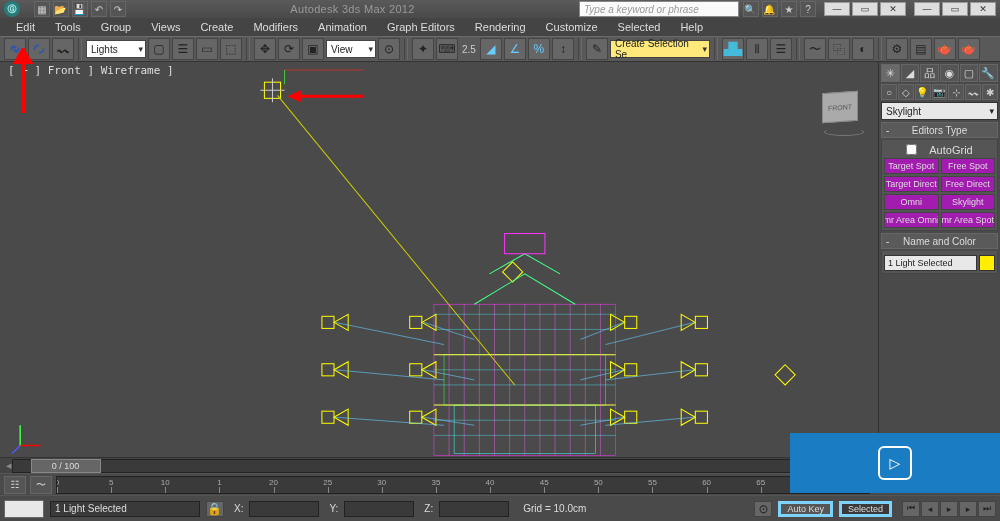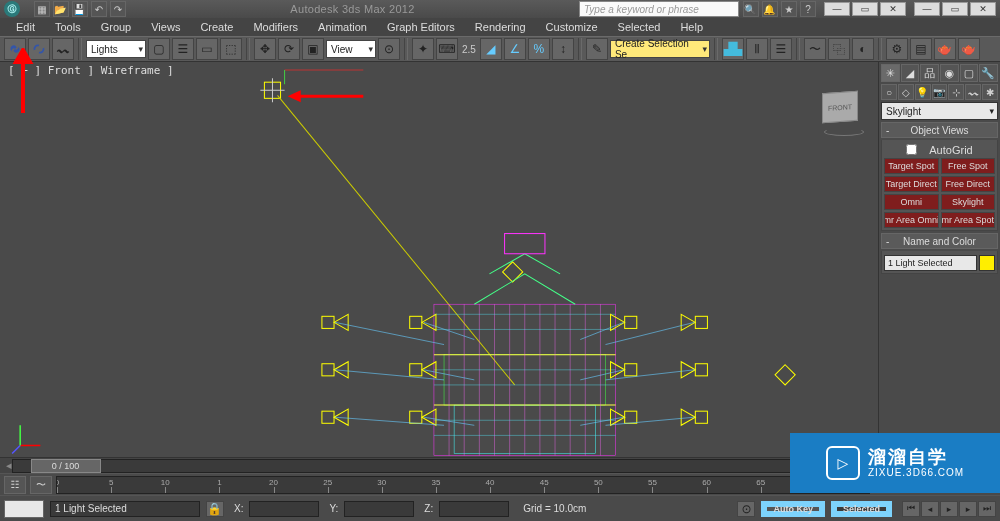--- a/index.html
+++ b/index.html
@@ -37,41 +37,41 @@
   .cmd-subtabs { display:flex; gap:1px; }
   .cmd-sub { flex:1; height:16px; background:#555; border:1px solid #666; display:flex;align-items:center;justify-content:center;font-size:10px;}
   .cmd-combo { height: 18px; background: #e8e8e8; border: 1px solid #333; font-size: 10px; color: #222; padding: 0 4px; display:flex;align-items:center; position:relative;}
   .cmd-combo::after { content:"▾"; position:absolute; right:3px; font-size:9px;}
   .rollout-hdr { height: 16px; background: #5a5a5a; border: 1px solid #666; text-align: center; font-size: 10px; color: #ddd; display:flex;align-items:center;justify-content:center; position:relative;}
   .rollout-hdr::before { content:"-"; position:absolute; left:4px;}
   .rollout-body { background: #555; border: 1px solid #444; border-top:none; padding: 2px; }
   .checkbox-row { display:flex; align-items:flex-start; justify-content:center; gap:12px; font-size:10px; color:#ddd; padding:2px 0;}
   .checkbox-row input { width:11px; height:11px;}
   .btn-grid { display: grid; grid-template-columns: 1fr 1fr; gap: 2px; }
-  .panel-btn { height: 16px; background: #7f1d1d; border: 1px solid #444; font-size: 9px; color: #ddd; display:flex;align-items:center;justify-content:center; cursor:pointer; white-space:nowrap; overflow:hidden;}
+  .panel-btn { height: 16px; background: #a21caf; border: 1px solid #444; font-size: 9px; color: #ddd; display:flex;align-items:center;justify-content:center; cursor:pointer; white-space:nowrap; overflow:hidden;}
   .name-row { display:flex; gap:2px; margin-top:2px;}
   .name-input { flex:1; height:16px; background:#e8e8e8; border:1px solid #333; font-size:9px; color:#222; padding:0 3px; display:flex;align-items:center;}
   .color-swatch { width:16px; height:16px; background:#ffee00; border:1px solid #333;}
   
   .timeslider { height: 16px; background: #444; display:flex; align-items:center; border-top:1px solid #333;}
   .ts-scroll { flex:1; height:14px; background:#3a3a3a; border:1px solid #222; display:flex; align-items:center; position:relative;}
   .ts-thumb { position:absolute; left:18px; width:70px; height:14px; background:#666; border:1px solid #888; font-size:9px; color:#ddd; display:flex;align-items:center;justify-content:center;}
   
   .timeline { height: 22px; background: #4a4a4a; display: flex; align-items: center; padding: 0 4px; gap:4px; border-top:1px solid #555;}
   .tl-btn { width:22px; height:18px; background:#555; border:1px solid #666; display:flex;align-items:center;justify-content:center; font-size:10px;}
   .tl-ruler { flex:1; height:18px; background:#3a3a3a; border:1px solid #222; position:relative; overflow:hidden;}
   .tl-tick { position:absolute; bottom:0; width:1px; height:6px; background:#888;}
   .tl-ticklbl { position:absolute; bottom:6px; font-size:8px; color:#aaa; transform:translateX(-50%);}
   
   .statusbar { height: 26px; background: #4a4a4a; display: flex; align-items: center; padding: 0 4px; gap: 6px; border-top:1px solid #555;}
   .status-text { flex:0 0 150px; height:16px; background:#3a3a3a; border:1px solid #222; font-size:10px; color:#ddd; padding:0 4px; display:flex;align-items:center;}
   .coord { width:70px; height:16px; background:#3a3a3a; border:1px solid #222; font-size:9px; color:#ddd; padding:0 3px; display:flex;align-items:center;}
   .coord-lbl { font-size:10px; color:#ddd; margin-left:4px;}
   .grid-text { font-size:10px; color:#ddd; margin-left:8px;}
-  .autokey { height:16px; background:#555; border:6px solid #7dd3fc; padding:0 6px; font-size:9px; color:#ddd; display:flex;align-items:center;font-weight:bold;}
+  .autokey { height:16px; background:#555; border:3px solid #7dd3fc; padding:0 6px; font-size:9px; color:#ddd; display:flex;align-items:center;}
   .play-btns { display:flex; gap:1px; margin-left:4px;}
   .play-btns .tool-btn { width:18px; height:16px; font-size:9px;}
   
   .watermark { position: absolute; right: 0; bottom: 28px; width: 210px; height: 60px; background: #1a7dc4; display: flex; align-items: center; justify-content: center; gap: 8px; color: #fff; z-index:5;}
   .watermark .wm-icon { width:34px; height:34px; border:2px solid #fff; border-radius:6px; display:flex; align-items:center; justify-content:center; font-size:14px;}
   .watermark .wm-text { display:flex; flex-direction:column; line-height:1.1;}
   .watermark .wm-cn { font-size:18px; font-weight:bold; letter-spacing:2px;}
   .watermark .wm-url { font-size:10px; letter-spacing:1px;}
   
   .viewcube { position:absolute; top:30px; right:14px; width:42px; height:42px; }
@@ -339,21 +339,21 @@
       <div class="cmd-sub">○</div>
       <div class="cmd-sub">◇</div>
       <div class="cmd-sub active">💡</div>
       <div class="cmd-sub">📷</div>
       <div class="cmd-sub">⊹</div>
       <div class="cmd-sub">〰</div>
       <div class="cmd-sub">✱</div>
     </div>
     <div class="cmd-combo">Skylight</div>
 
-    <div class="rollout-hdr">Object Views</div>
+    <div class="rollout-hdr">Editors Type</div>
     <div class="rollout-body">
       <div class="checkbox-row">
         <input type="checkbox" style="">
         <span>AutoGrid</span>
       </div>
       <div class="btn-grid">
         <div class="panel-btn">Target Spot</div>
         <div class="panel-btn">Free Spot</div>
         <div class="panel-btn">Target Direct</div>
         <div class="panel-btn">Free Direct</div>
@@ -453,17 +453,13 @@
     <div class="tool-btn">⏮</div>
     <div class="tool-btn">◂</div>
     <div class="tool-btn">▸</div>
     <div class="tool-btn">▸</div>
     <div class="tool-btn">⏭</div>
   </div>
 </div>
 
 <div class="watermark">
   <div class="wm-icon">▷</div>
-  <div class="wm-text">
-    <div class="wm-cn">溜溜自学</div>
-    <div class="wm-url">ZIXUE.3D66.COM</div>
-  </div>
 </div>
 
 </body></html>

